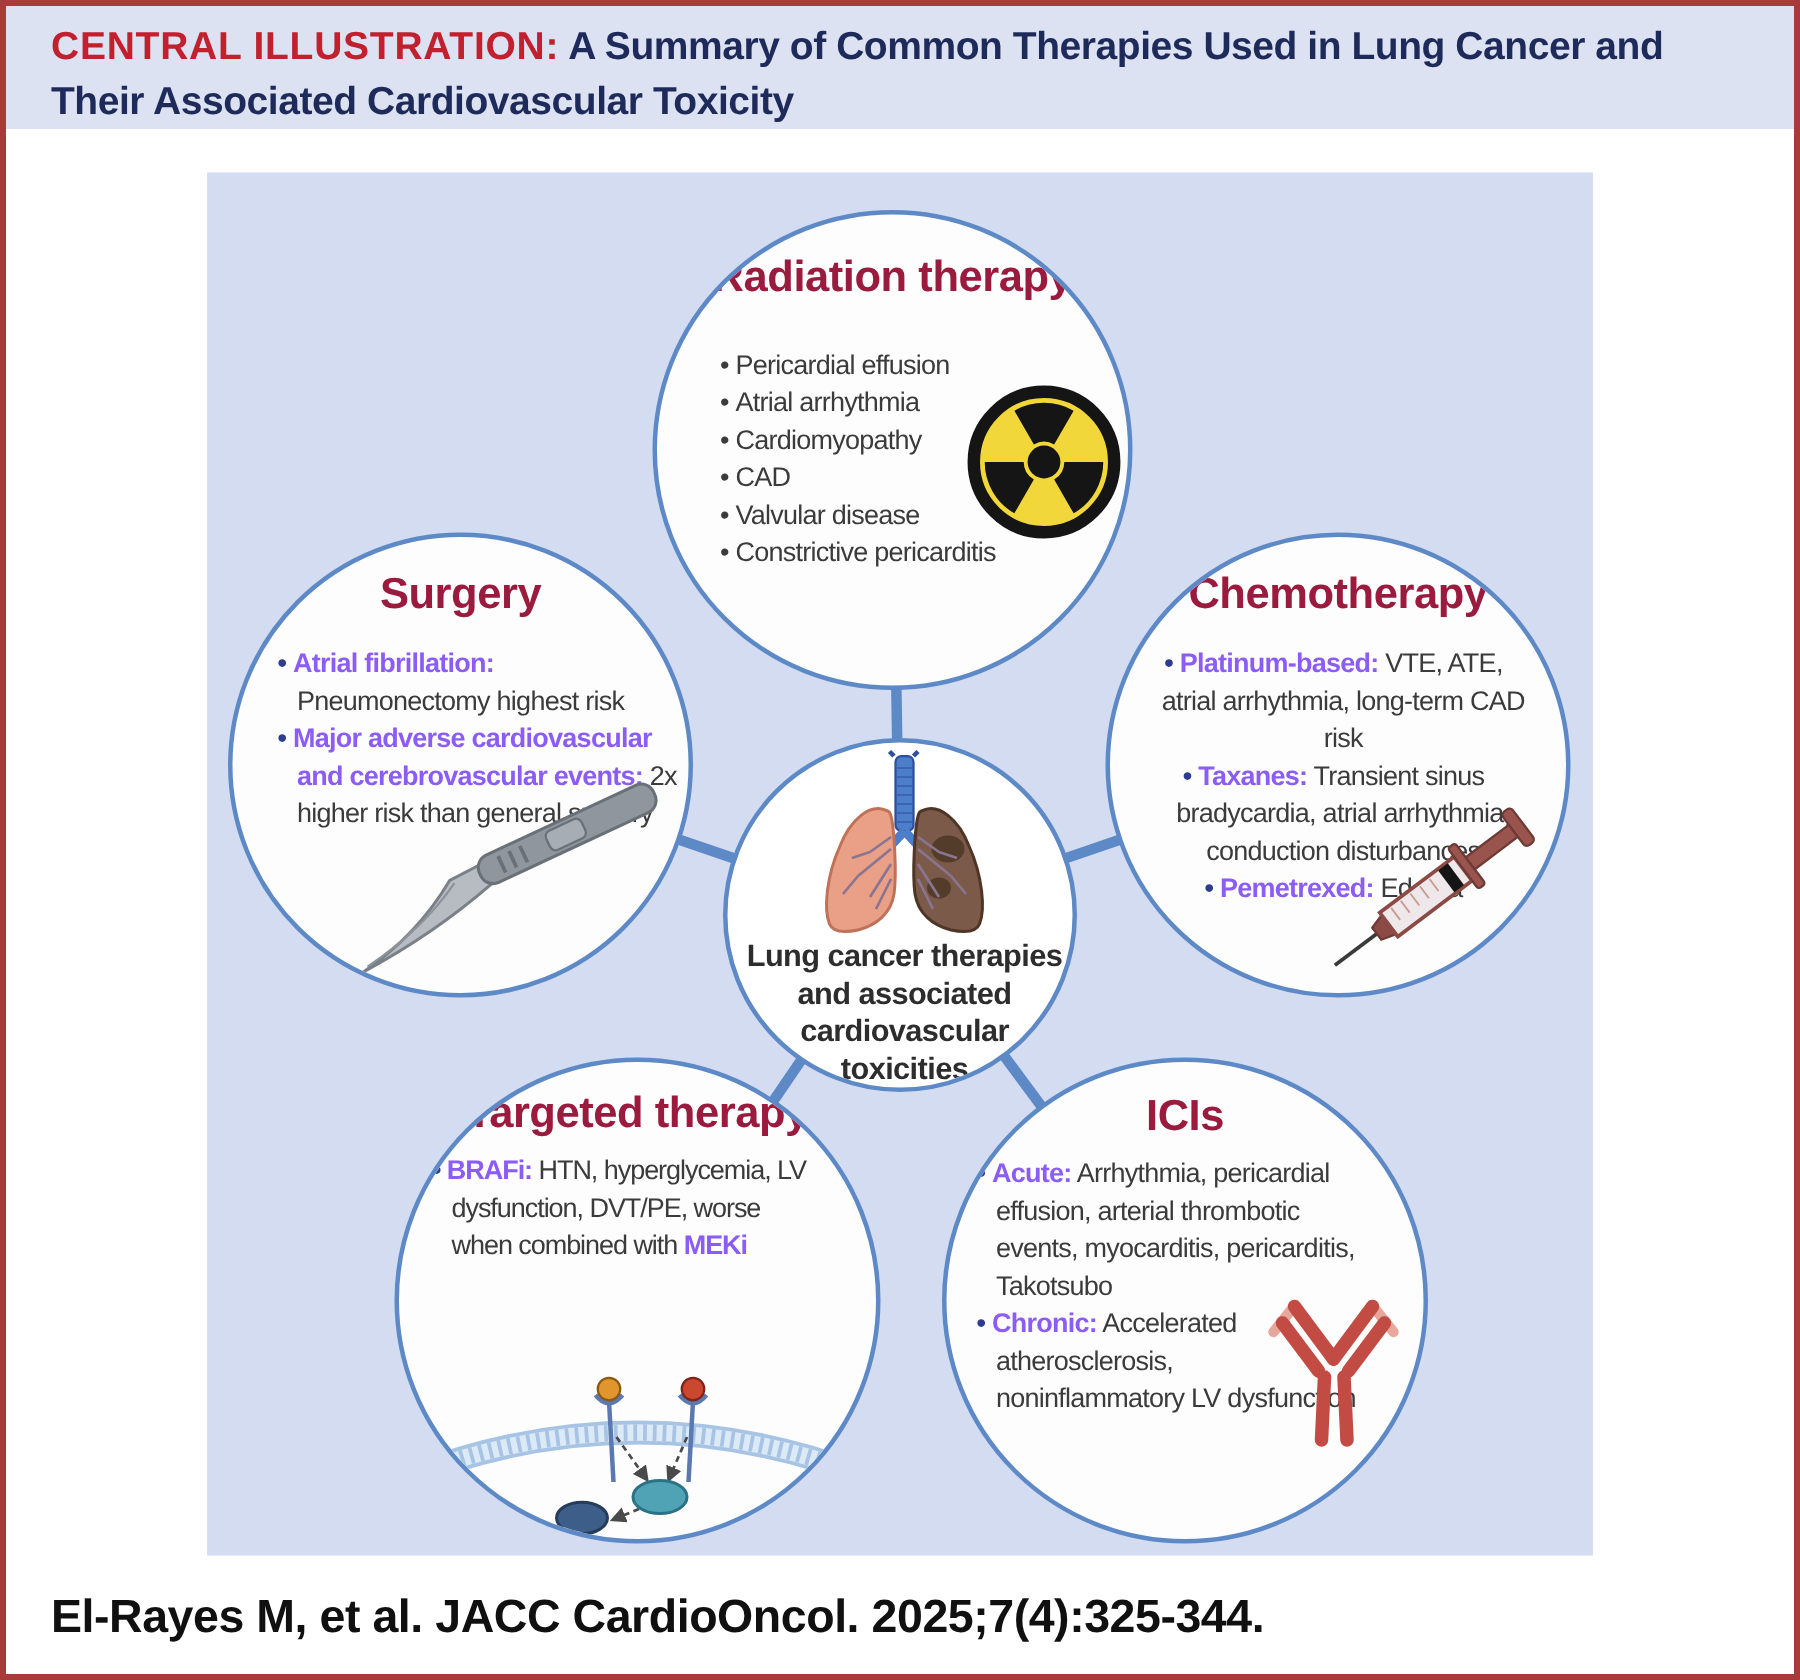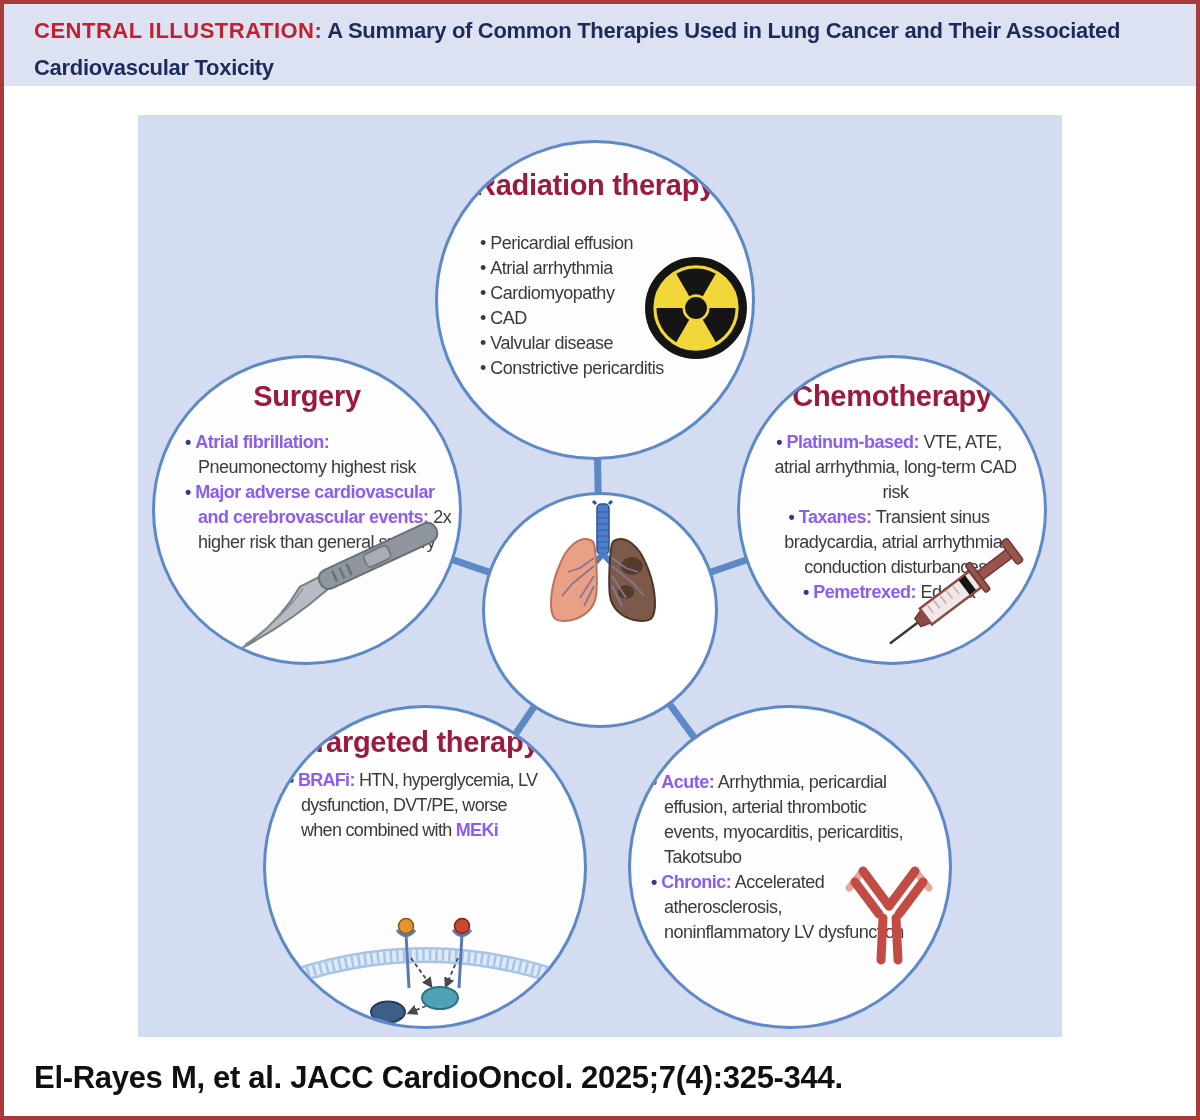--- a/index.html
+++ b/index.html
@@ -4,21 +4,21 @@
 <style>
   html,body{margin:0;padding:0;background:#ffffff;}
   .figure{
     position:relative; width:1200px; height:1120px; background:#ffffff;
     border:4px solid #a93a3c; box-sizing:border-box; overflow:hidden;
     font-family:"Liberation Sans","DejaVu Sans",sans-serif;
   }
   .header{
     position:absolute; left:0; top:0; width:100%; height:82px;
     background:#dce2f1; box-sizing:border-box; padding:8px 30px 16px 30px;
-    font-size:22px; font-weight:bold; line-height:37px; letter-spacing:-0.3px;
+    font-size:26px; font-weight:bold; line-height:37px; letter-spacing:-0.3px;
   }
   .header .label{color:#c2202e; letter-spacing:0.5px;}
   .header .title{color:#1e2b5a;}
   .panel{
     position:absolute; left:134px; top:111px; width:924px; height:922px;
     background:#d3dcf0;
   }
   .connectors{position:absolute; left:0; top:0; z-index:0;}
   .circle{
     position:absolute; box-sizing:border-box; background:#fdfdfe;
@@ -169,20 +169,21 @@
             <line x1="106" y1="105" x2="89" y2="110" marker-end="url(#ah)"></line>
           </g>
           <ellipse cx="174" cy="84" rx="18" ry="11" fill="#4fa3b5" stroke="#2c7286" stroke-width="2"></ellipse>
           <ellipse cx="122" cy="98" rx="17" ry="10.5" fill="#3d5e88" stroke="#263c5c" stroke-width="2"></ellipse>
           <ellipse cx="68" cy="108" rx="17" ry="10.5" fill="#1d2d6b" stroke="#131d49" stroke-width="2"></ellipse>
         </svg>
       </div>
     </div>
 
     <div class="circle" style="left:490px;top:590px;width:324px;height:324px;">
+      <div class="circle-title" style="top:20px;">ICIs</div>
       <ul class="tox-list navy-bullets" style="left:20px;top:62px;width:256px;">
           <li><span class="b">Acute:</span><span> Arrhythmia, pericardial effusion, arterial thrombotic events, myocarditis, pericarditis, Takotsubo</span></li>
           <li><span class="b">Chronic:</span><span> Accelerated atherosclerosis, noninflammatory LV dysfunction</span></li>
         </ul>
       <div class="icon-wrap" style="left:208px;top:140px;width:100px;height:122px;">
         <svg width="100" height="122" viewBox="0 0 100 122">
           <g stroke="#e8a79b" stroke-width="7" stroke-linecap="round">
             <line x1="10" y1="40" x2="22" y2="25"></line>
             <line x1="90" y1="40" x2="78" y2="25"></line>
           </g>
@@ -220,19 +221,20 @@
           <path d="M76,40 C86,36 99,46 106,64 C115,84 117,106 113,116 C111,121 104,122 94,120 C82,117 72,109 70,96 C68,82 70,52 72,44 C73,40 74,41 76,40 Z" fill="#7c5a4a" stroke="#4f3526" stroke-width="2"></path>
           <ellipse cx="92" cy="66" rx="11" ry="9" fill="#503827" opacity="0.9"></ellipse>
           <ellipse cx="86" cy="92" rx="8" ry="7" fill="#503827" opacity="0.9"></ellipse>
 
           <g stroke="#8a7590" stroke-width="1.8" fill="none">
             <path d="M54,58 L40,68 M54,66 L32,84 M54,76 L40,98 M54,86 L44,106 M40,68 L28,72 M32,84 L22,96"></path>
             <path d="M72,58 L86,68 M72,66 L94,84 M72,76 L86,98 M72,86 L82,106 M86,68 L98,72 M94,84 L104,96"></path>
           </g>
         </svg>
       </div>
+      <div class="caption" style="left:10px;top:130px;width:216px;">Lung cancer therapies and associated cardiovascular toxicities</div>
     </div>
 
   </div>
 
   <div class="footer">El-Rayes M, et al. JACC CardioOncol. 2025;7(4):325-344.</div>
 
 </div>
 
 </body></html>

